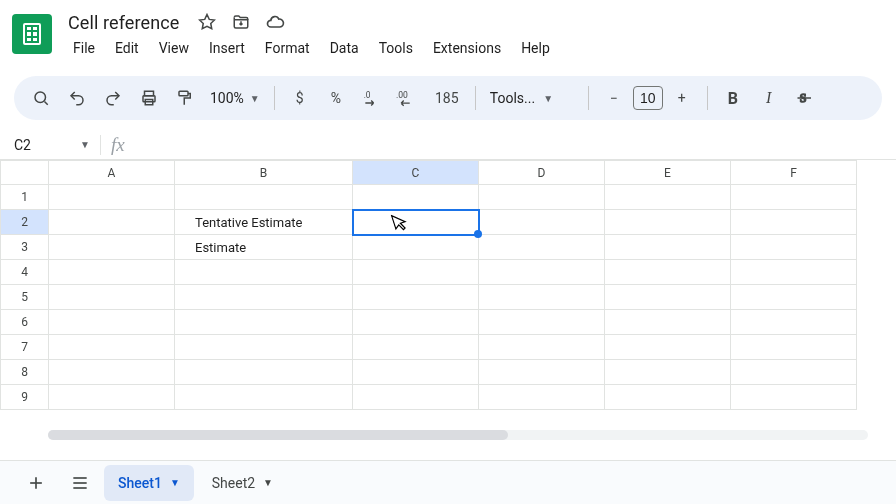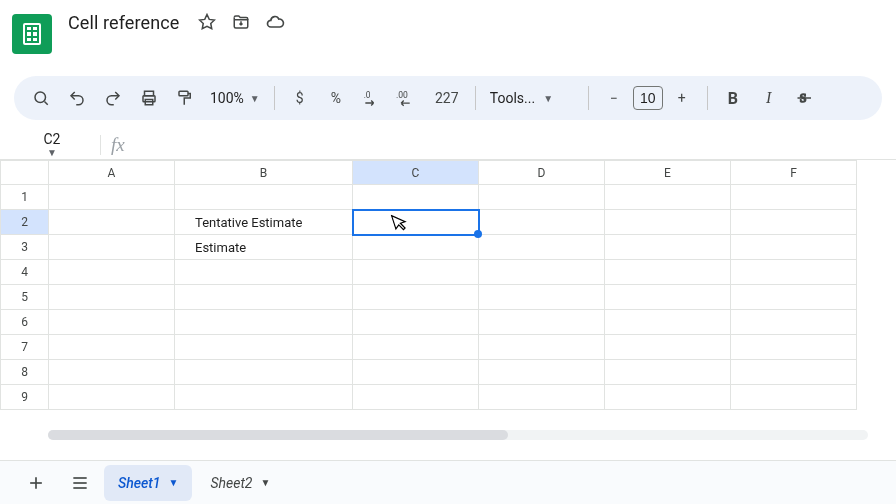--- a/index.html
+++ b/index.html
@@ -141,21 +141,20 @@
     margin-top: 10px;
   }
   .namebox {
     width: 100px;
     display: flex;
     align-items: center;
     justify-content: space-between;
     padding: 0 10px 0 14px;
     font-size: 14px;
     color: #1f1f1f;
-    flex-direction: column;
   }
   .namebox .caret { color: #5f6368; font-size: 10px; }
   .fx-sep { width:1px; height:20px; background:#e1e3e1; }
   .fx-label {
     font-style: italic;
     color: #9aa0a6;
     padding: 0 10px;
     font-family: serif;
     font-size: 19px;
   }
@@ -245,21 +244,20 @@
   .sheetbar {
     position: absolute;
     left: 0; right: 0; bottom: 0;
     height: 44px;
     border-top: 1px solid #e1e3e1;
     display: flex;
     align-items: center;
     padding: 0 16px;
     gap: 4px;
     background: #f9fbfd;
-    font-style: italic;
   }
   .sb-btn {
     width: 40px; height: 36px;
     display: flex; align-items: center; justify-content: center;
     color: #444746;
     border-radius: 6px;
     cursor: pointer;
     font-size: 20px;
   }
   .sheet-tab {
@@ -309,20 +307,31 @@
             <path d="M3 6v12a2 2 0 0 0 2 2h14a2 2 0 0 0 2-2V9H3"></path>
             <path d="M12 11v5m0 0 2-2m-2 2-2-2"></path>
           </svg>
       </div>
       <div class="title-icon">
         <svg width="20" height="20" viewBox="0 0 24 24" fill="none" stroke="currentColor" stroke-width="2">
             <path d="M18 18H7a4 4 0 0 1 0-8 5 5 0 0 1 9.6-1.5A4 4 0 0 1 18 18z"></path>
           </svg>
       </div>
     </div>
+    <div class="menubar">
+      <span>File</span>
+      <span>Edit</span>
+      <span>View</span>
+      <span>Insert</span>
+      <span>Format</span>
+      <span>Data</span>
+      <span>Tools</span>
+      <span>Extensions</span>
+      <span>Help</span>
+    </div>
   </div>
 </div>
 
 <div class="toolbar-wrap">
   <div class="tb-btn">
     <svg width="18" height="18" viewBox="0 0 24 24" fill="none" stroke="currentColor" stroke-width="2">
         <circle cx="11" cy="11" r="7"></circle>
         <line x1="21" y1="21" x2="16.65" y2="16.65"></line>
       </svg>
   </div>
@@ -363,21 +372,21 @@
         <text x="2" y="10" font-size="10">.0</text>
         <path d="M4 16h10m0 0-3-3m3 3-3 3" stroke="currentColor" stroke-width="1.6" fill="none"></path>
       </svg>
   </div>
   <div class="tb-btn">
     <svg width="24" height="18" viewBox="0 0 28 20" fill="currentColor">
         <text x="0" y="10" font-size="10">.00</text>
         <path d="M16 16H6m0 0 3-3m-3 3 3 3" stroke="currentColor" stroke-width="1.6" fill="none"></path>
       </svg>
   </div>
-  <div class="tb-btn" style="width:40px;">227</div>
+  <div class="tb-btn" style="width:40px;">185</div>
   <div class="tb-sep"></div>
   <div class="font-group">
     <span>Tools...</span>
     <span style="font-size:10px;color:#5f6368;">▼</span>
   </div>
   <div class="tb-sep"></div>
   <div class="size-group">
     <div class="tb-btn">−</div>
     <input class="size-input" value="10" style="">
     <div class="tb-btn">+</div>

